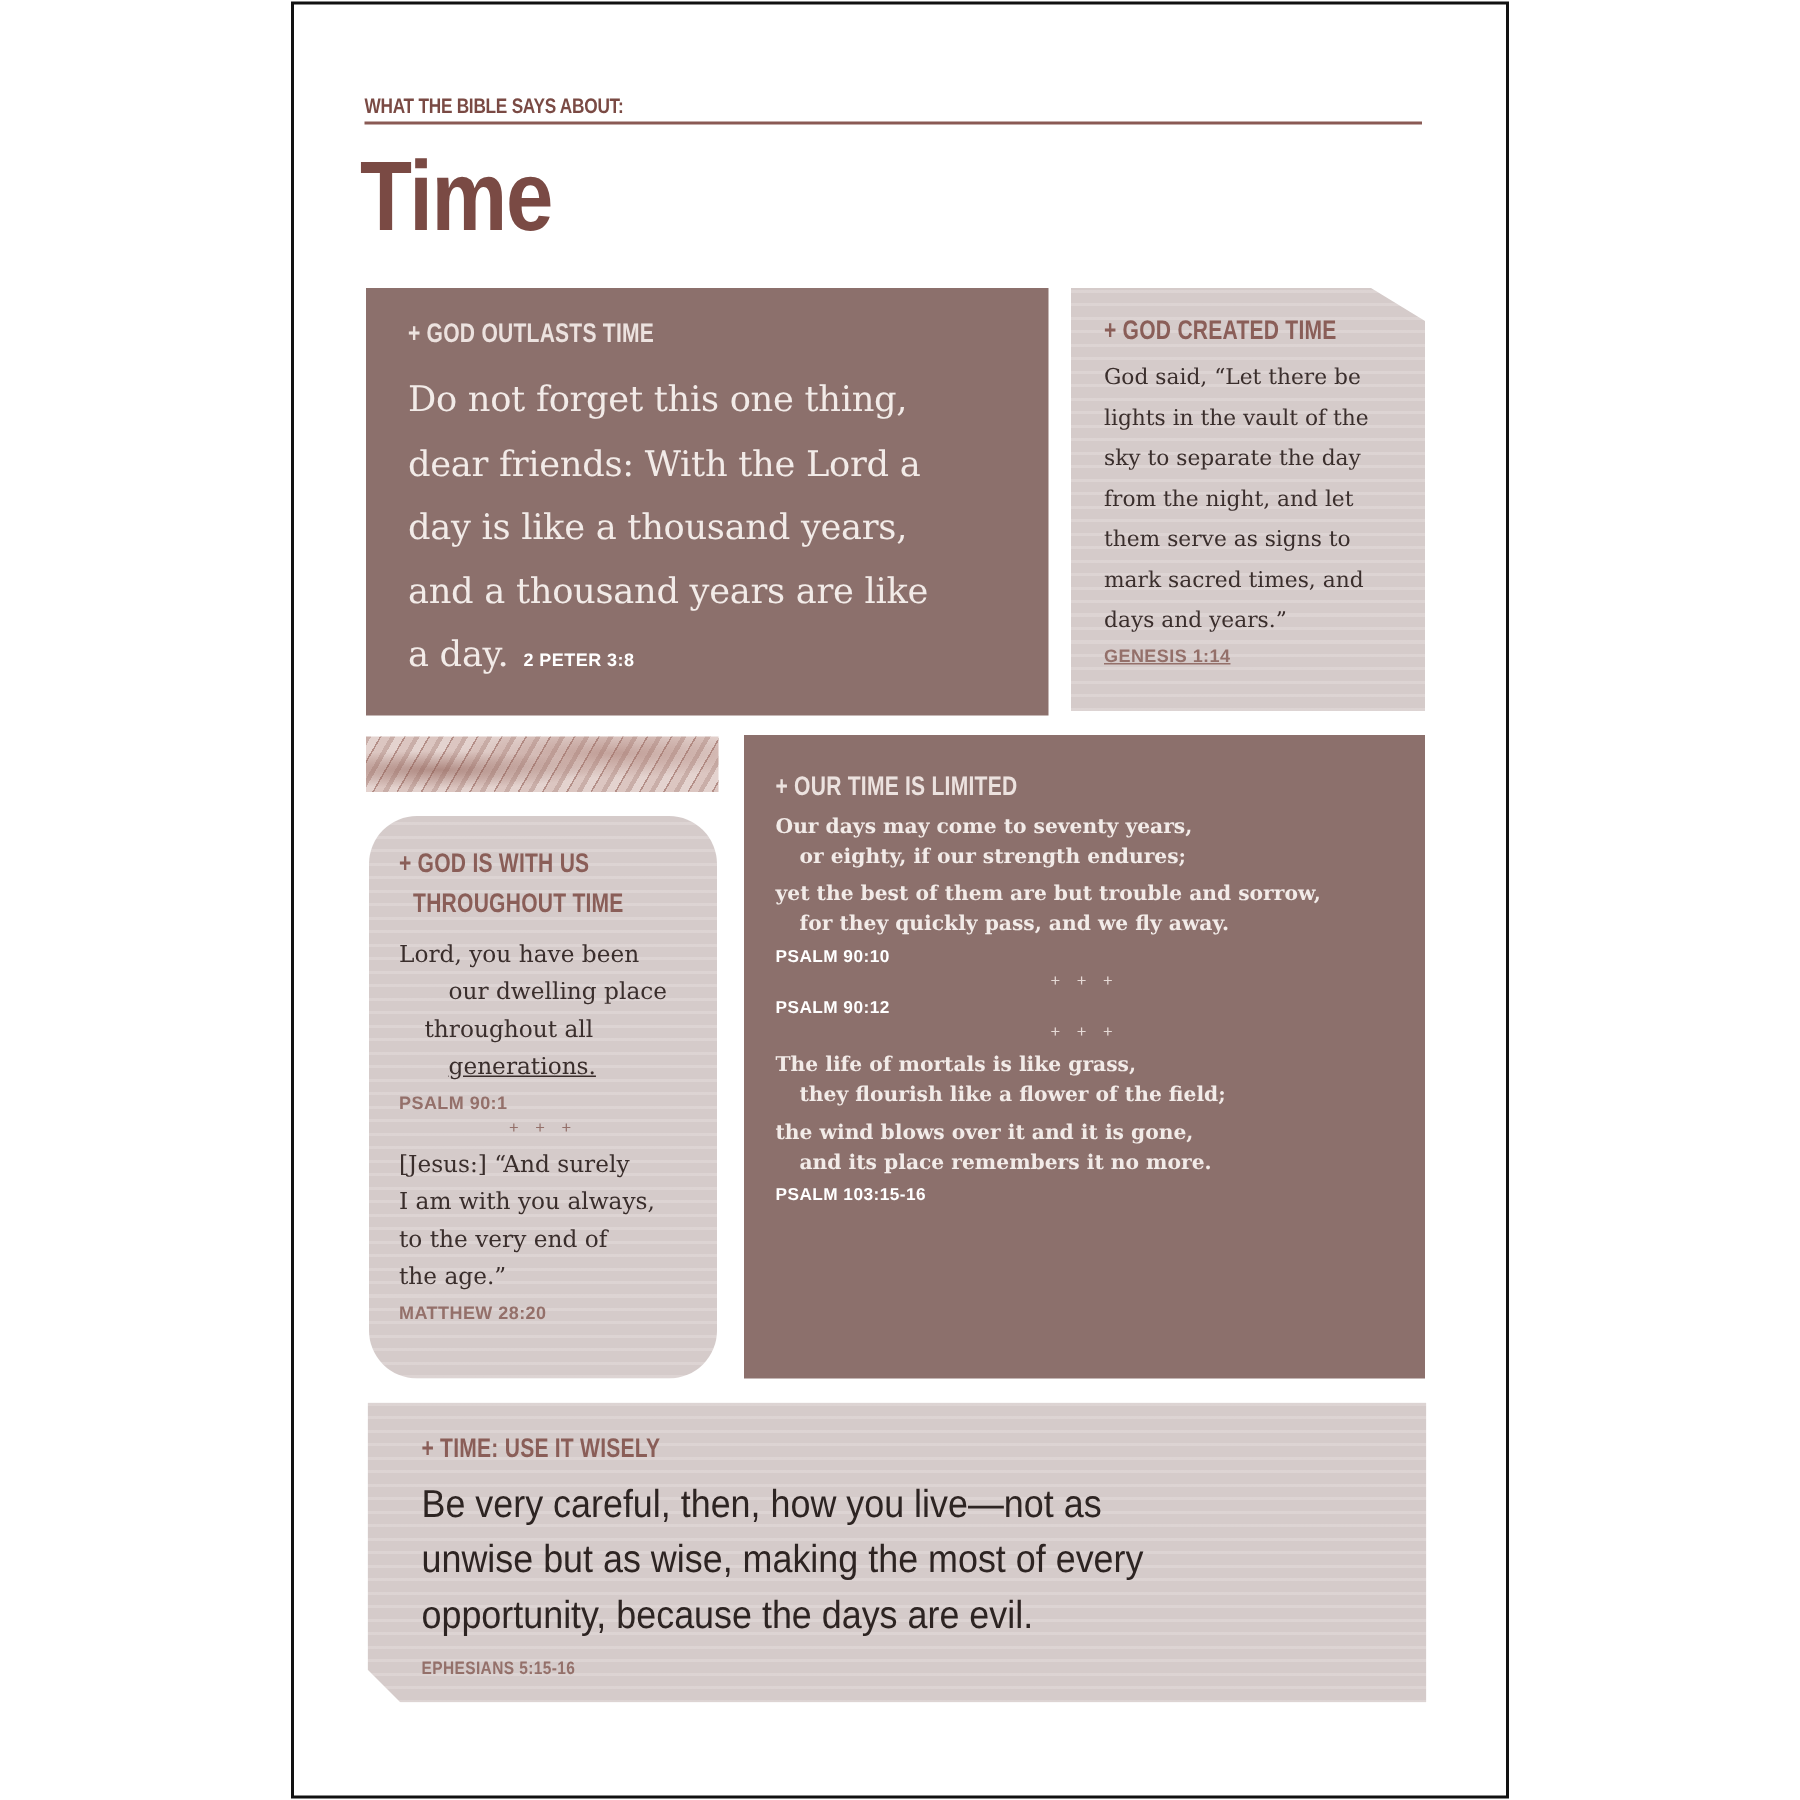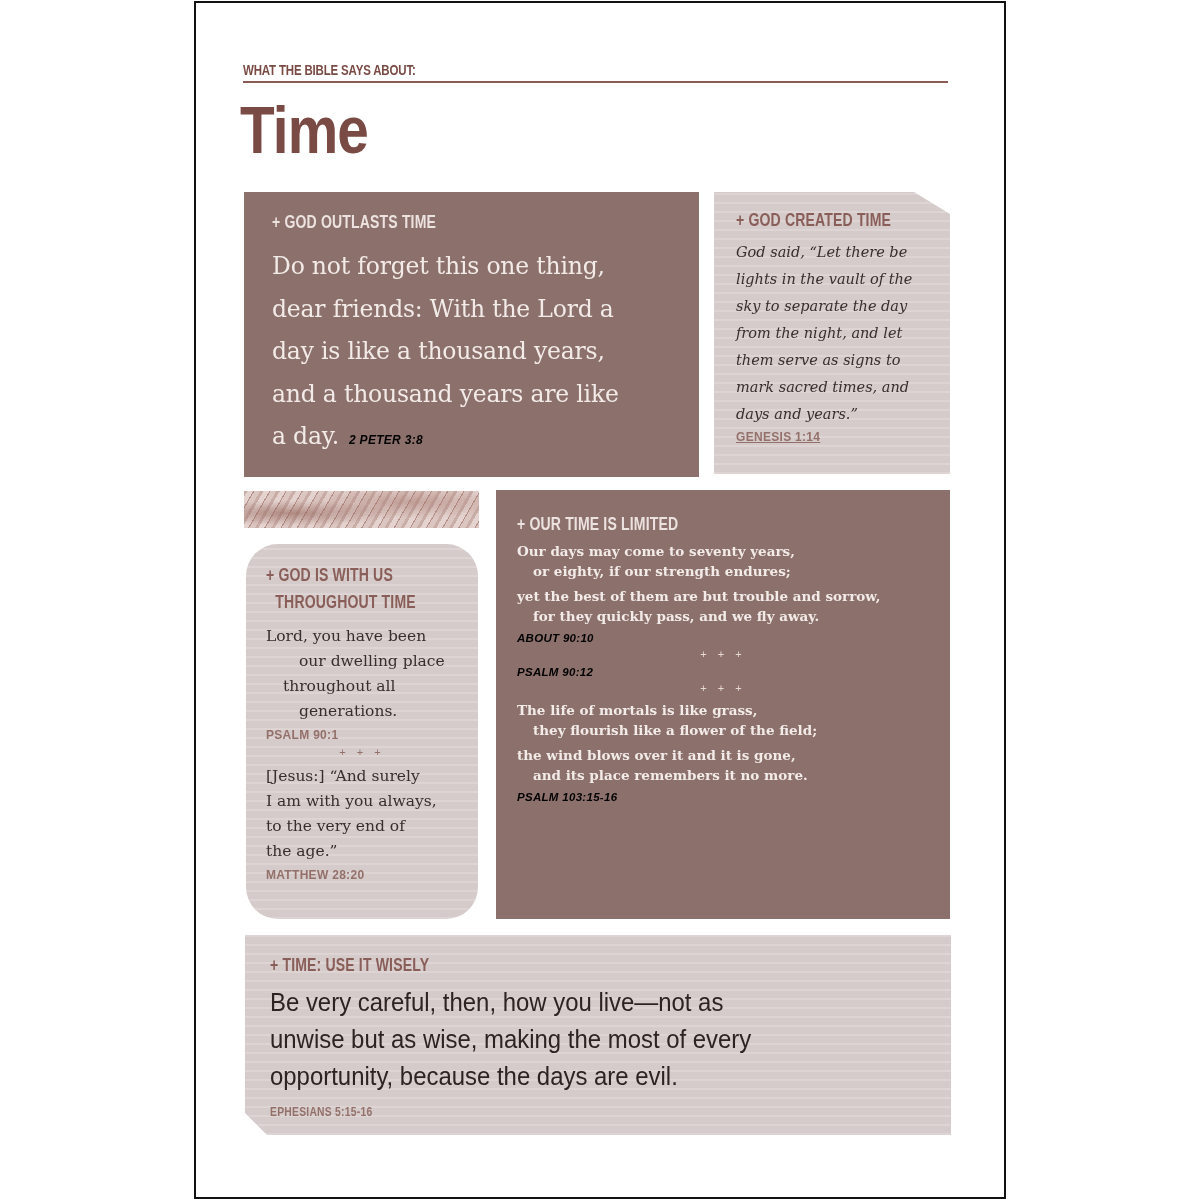--- a/index.html
+++ b/index.html
@@ -41,71 +41,71 @@
       font-size: 18px; letter-spacing: 0.2px; text-transform: uppercase;
       transform: scaleX(0.78); transform-origin: left;
       white-space: nowrap;
     }
     .dark .heading { color: #ece2df; }
     .light .heading { color: #8a5e58; }
     .ref {
       font-family: "Liberation Sans", sans-serif; font-weight: bold;
       font-size: 12px; letter-spacing: 0.3px;
     }
-    .dark .ref { color: #000000; font-style: italic; }
+    .dark .ref { color: #ffffff; }
     .light .ref { color: #94706a; }
     .sep { text-align: center; font-family: "Liberation Sans", sans-serif; font-size: 11px; letter-spacing: 4px; }
     .dark .sep { color: #e6dad6; }
     .light .sep { color: #94706a; }
     .line { display: block; white-space: nowrap; }
     .indent { padding-left: 16px; }
 
     
     #b1 { left: 244px; top: 192px; width: 455px; height: 285px; padding: 20px 0 0 28px; }
     #b1 .heading { margin-bottom: 12px; }
     #b1 .body { font-size: 23.5px; line-height: 42.5px; letter-spacing: -0.2px; }
     #b1 .ref { font-size: 12px; margin-left: 10px; }
 
     
     #b2 { left: 714px; top: 192px; width: 236px; height: 282px; padding: 18px 0 0 22px;
           clip-path: polygon(0 0, 200px 0, 236px 22px, 236px 100%, 0 100%); }
     #b2 .heading { margin-bottom: 8px; }
-    #b2 .body { font-size: 14.5px; line-height: 27px; font-style: italic; }
+    #b2 .body { font-size: 14.5px; line-height: 27px; }
     #b2 .ref { margin-top: 2px; text-decoration: underline; }
 
     
     #strip { left: 244px; top: 491px; width: 235px; height: 37px;
       background:
         radial-gradient(ellipse at 20% 60%, rgba(140,90,80,0.55), rgba(0,0,0,0) 40%),
         radial-gradient(ellipse at 70% 30%, rgba(160,110,100,0.45), rgba(0,0,0,0) 45%),
         repeating-linear-gradient(120deg, #c9aea8 0 3px, #e4d3cf 3px 8px, #b48f88 8px 9px, #dcc6c1 9px 14px);
     }
 
     
     #b3 { left: 246px; top: 544px; width: 232px; height: 375px; padding: 18px 0 0 20px; border-radius: 32px; }
     #b3 .heading { font-size: 18px; line-height: 27px; }
     #b3 .heading .l2 { padding-left: 12px; display: block; }
     #b3 .body { font-size: 15.5px; line-height: 25px; margin-top: 8px; }
     #b3 .i1 { padding-left: 33px; }
     #b3 .i2 { padding-left: 17px; }
-    #b3 .i3 { padding-left: 33px; }
+    #b3 .i3 { padding-left: 33px; text-decoration: underline; }
     #b3 .ref { margin-top: 4px; }
     #b3 .sep { margin: 4px 0 6px 0; padding-right: 20px; }
 
     
     #b4 { left: 496px; top: 490px; width: 454px; height: 429px; padding: 24px 0 0 21px; }
     #b4 .heading { margin-bottom: 6px; }
     #b4 .p1 { font-size: 13.5px; line-height: 20px; font-weight: bold; }
     #b4 .p1 .gap { margin-top: 5px; }
     #b4 .p2 { font-size: 19px; line-height: 28px; }
     #b4 .ref { margin-top: 6px; font-size: 11.5px; }
     #b4 .sep { margin: 4px 0 6px 0; padding-right: 21px; }
 
     
-    #b5 { left: 245px; top: 935px; width: 706px; height: 200px; padding: 20px 0 0 25px;
+    #b5 { left: 245px; top: 935px; width: 706px; height: 200px; padding: 20px 0 0 36px;
           clip-path: polygon(0 0, 100% 0, 100% 100%, 22px 100%, 0 178px); }
     #b5 .heading { margin-bottom: 8px; }
     #b5 .body { font-family: "Liberation Sans", sans-serif; font-size: 26px; line-height: 37px;
                 color: #2d2422; transform: scaleX(0.92); transform-origin: left; }
     #b5 .ref { margin-top: 10px; font-size: 12px; transform: scaleX(0.86); transform-origin: left; display: inline-block; }
   </style>
 </head>
 <body>
 
 <div class="page"></div>
@@ -164,21 +164,21 @@
 </div>
 
 <div class="box dark" id="b4">
   <div class="heading">+ OUR TIME IS LIMITED</div>
   <div class="p1">
     <span class="line">Our days may come to seventy years,</span>
     <span class="line indent">or eighty, if our strength endures;</span>
     <span class="line gap">yet the best of them are but trouble and sorrow,</span>
     <span class="line indent">for they quickly pass, and we fly away.</span>
   </div>
-  <div class="ref">ABOUT 90:10</div>
+  <div class="ref">PSALM 90:10</div>
   <div class="sep">+ + +</div>
   <div class="ref">PSALM 90:12</div>
   <div class="sep">+ + +</div>
   <div class="p1">
     <span class="line">The life of mortals is like grass,</span>
     <span class="line indent">they flourish like a flower of the field;</span>
     <span class="line gap">the wind blows over it and it is gone,</span>
     <span class="line indent">and its place remembers it no more.</span>
   </div>
   <div class="ref">PSALM 103:15-16</div>

